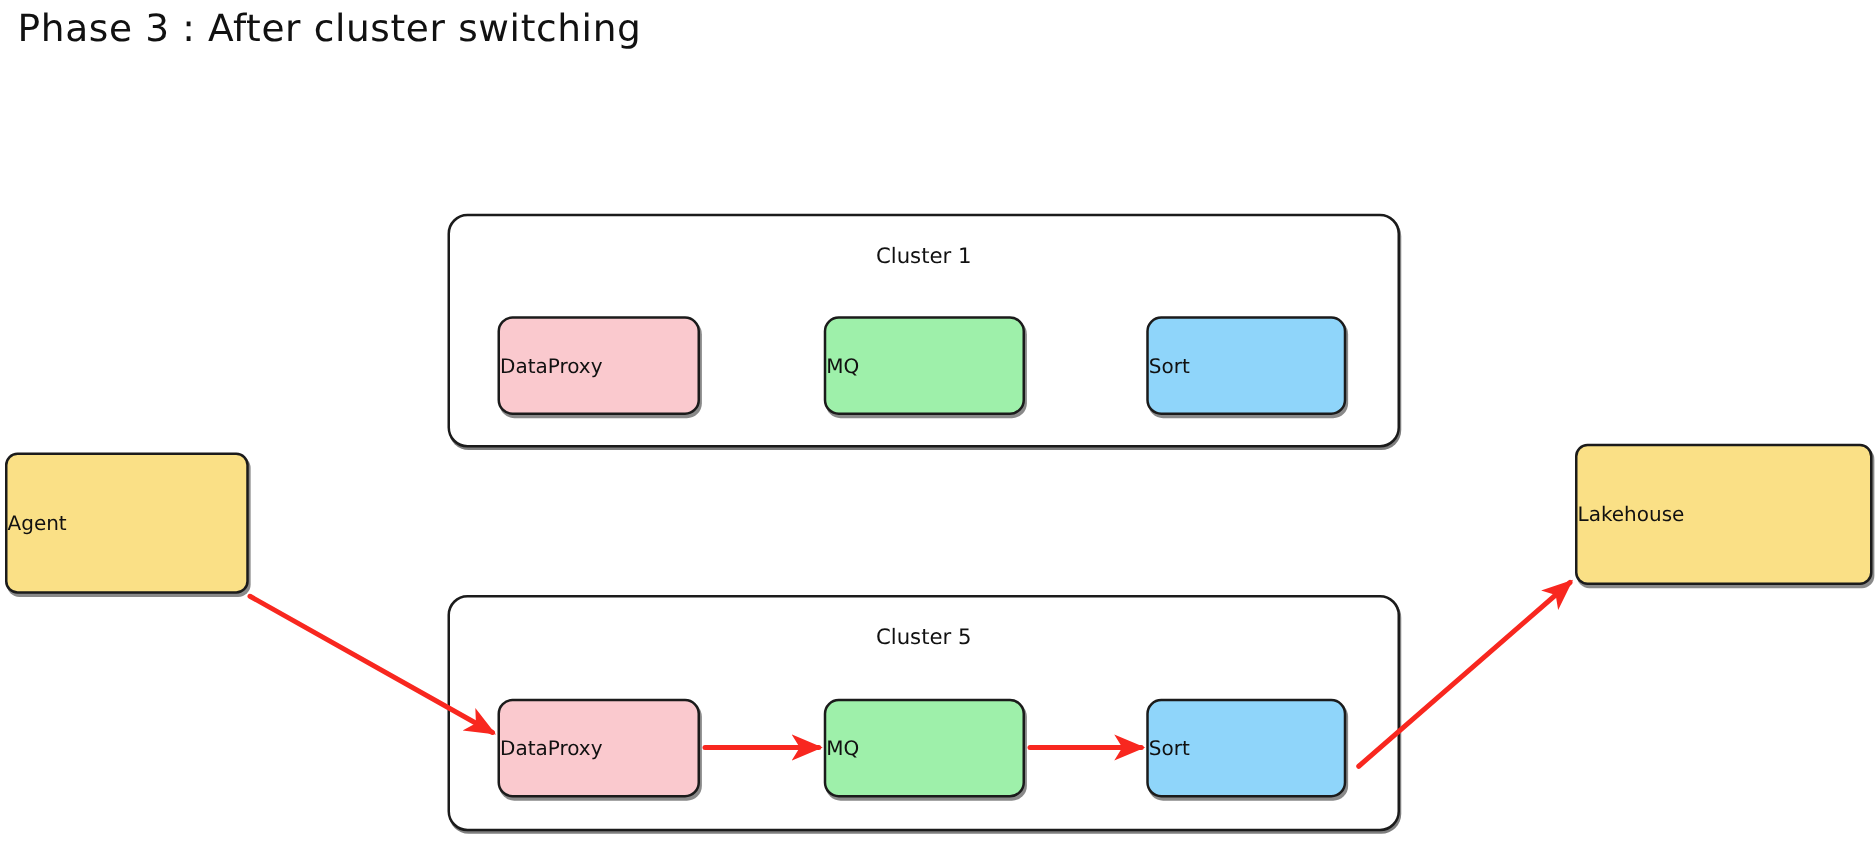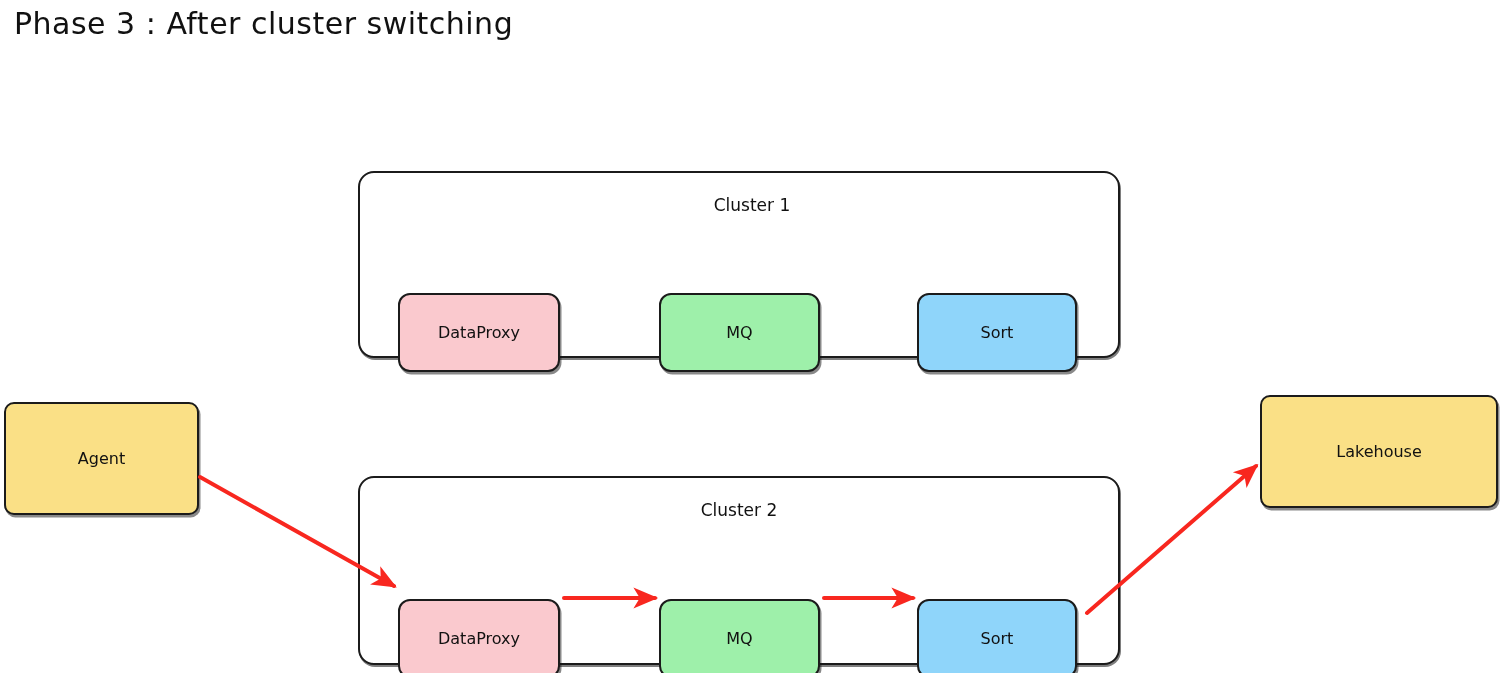--- a/index.html
+++ b/index.html
@@ -48,26 +48,25 @@
     font-size: 17px;
     color: #111111;
   }
   .node {
     position: absolute;
     border: 2.5px solid #1b1b1b;
     border-radius: 12px;
     box-sizing: border-box;
     display: flex;
     align-items: center;
-    justify-content: center;
+    justify-content: flex-start;
     font-family: "DejaVu Sans", sans-serif;
     font-size: 16px;
     color: #111111;
     box-shadow: 1.5px 2.5px 0 rgba(20,20,20,0.5);
-    margin-top: 40px;
   }
   .node.endpoint {
     border-radius: 10px;
   }
   .arrow-layer {
     position: absolute;
     left: 0; top: 0;
     width: 1500px;
     height: 673px;
     pointer-events: none;
@@ -83,34 +82,34 @@
   <div class="node endpoint" style="left: 1260px; top: 355px; width: 238px; height: 113px; background: rgb(250, 224, 134);">
     <span>Lakehouse</span>
   </div>
 
   <div class="node endpoint" style="left: 4px; top: 362px; width: 195px; height: 113px; background: rgb(250, 224, 134);">
     <span>Agent</span>
   </div>
 
   <div class="cluster" style="left: 358px; top: 171px; width: 762px; height: 187px;">
   </div>
-  <div class="cluster-label" style="left: 358px; top: 195px; width: 762px; margin-left: 13px;">Cluster 1</div>
+  <div class="cluster-label" style="left: 358px; top: 195px; width: 762px;">Cluster 1</div>
   <div class="node" style="left: 398px; top: 253px; width: 162px; height: 79px; background: rgb(250, 201, 206);">
     <span>DataProxy</span>
   </div>
   <div class="node" style="left: 659px; top: 253px; width: 161px; height: 79px; background: rgb(158, 240, 170);">
     <span>MQ</span>
   </div>
   <div class="node" style="left: 917px; top: 253px; width: 160px; height: 79px; background: rgb(143, 213, 250);">
     <span>Sort</span>
   </div>
 
   <div class="cluster" style="left: 358px; top: 476px; width: 762px; height: 189px;">
   </div>
-  <div class="cluster-label" style="left: 358px; top: 500px; width: 762px;">Cluster 2</div>
+  <div class="cluster-label" style="left: 358px; top: 500px; width: 762px;">Cluster 5</div>
   <div class="node" style="left: 398px; top: 559px; width: 162px; height: 79px; background: rgb(250, 201, 206);">
     <span>DataProxy</span>
   </div>
   <div class="node" style="left: 659px; top: 559px; width: 161px; height: 79px; background: rgb(158, 240, 170);">
     <span>MQ</span>
   </div>
   <div class="node" style="left: 917px; top: 559px; width: 160px; height: 79px; background: rgb(143, 213, 250);">
     <span>Sort</span>
   </div>
 

